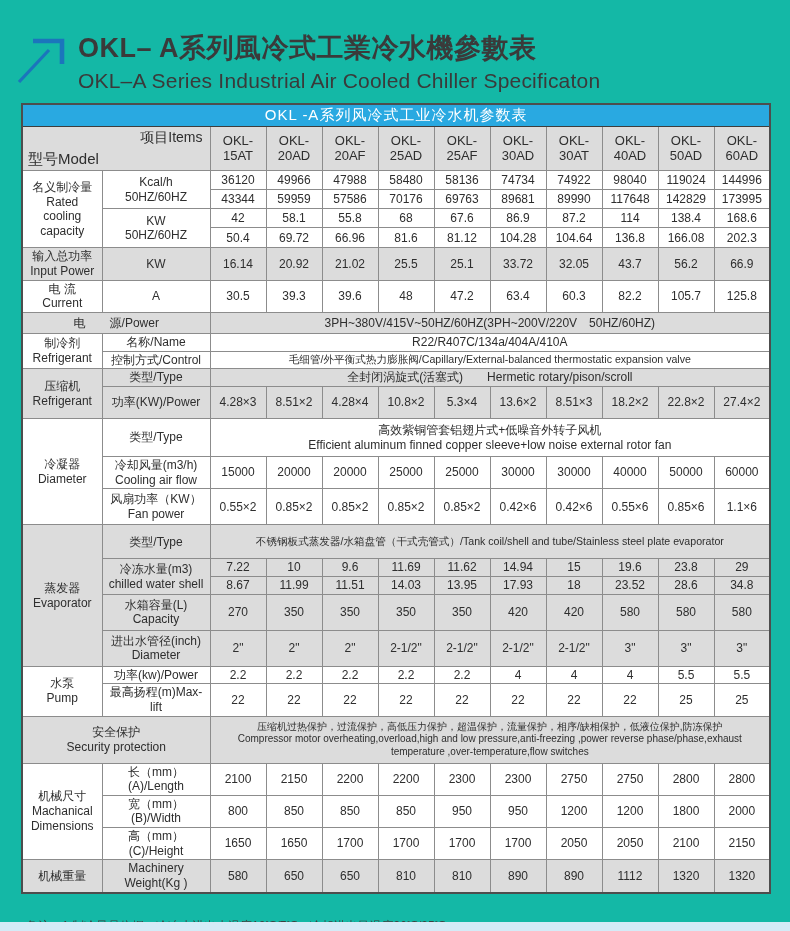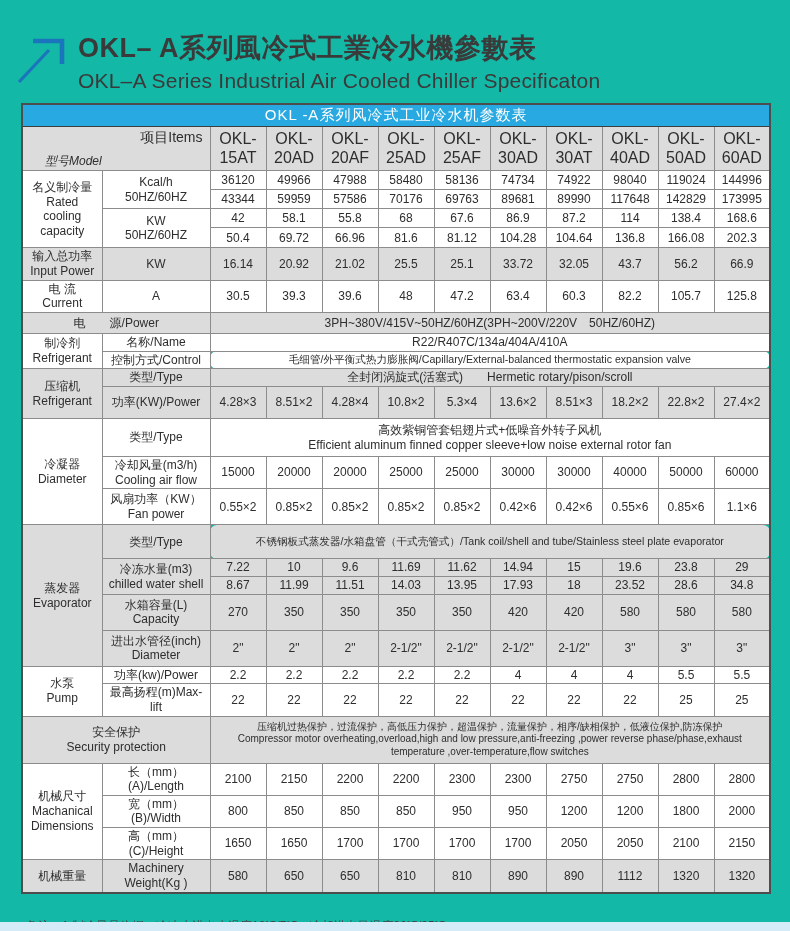--- a/index.html
+++ b/index.html
@@ -14,30 +14,30 @@
 
   
   table { border-collapse:collapse; table-layout:fixed; width:748px; margin:10px 0 0 21px;
           font-size:12px; border:2px solid #4d4d4d; }
   td { border:1px solid #8c8c8c; text-align:center; vertical-align:middle;
        padding:1px 2px; white-space:pre-line; line-height:1.22; background:#fff; }
   .caption-cell { background:#29a9e1 !important; color:#fff; font-size:15px; letter-spacing:1px;
                   border:1px solid #2b7fb0; border-bottom:1.5px solid #3d3d3d; font-weight:400; }
   tr.gray td { background:#dcdcdc; }
   tr.sec-top td { border-top:1.5px solid #5a5a5a; }
-  .model-hd { font-size:16px; }
-  .small { font-size:10.6px;border-radius:7px; }
+  .model-hd { font-size:13px; }
+  .small { font-size:10.6px; }
   .tiny { font-size:10px; }
 
   
   .corner { position:relative; padding:0;
     background-image:linear-gradient(to bottom right,
       transparent calc(50% - 0.8px), #7a7a7a calc(50% - 0.8px),
       #7a7a7a calc(50% + 0.8px), transparent calc(50% + 0.8px)); }
-  .corner .c-model { position:absolute; left:22px; bottom:2px; font-size:12px;font-style:italic; }
+  .corner .c-model { position:absolute; left:5px; bottom:2px; font-size:15px; }
   .corner .c-items { position:absolute; right:7px; top:2px; font-size:14px; }
 
   
   .notes { margin:24px 0 0 26px; font-size:12px; line-height:16.5px; color:#3f3f3f; }
   .notes .ind1 { padding-left:19px; }
   .bottom-strip { position:absolute; left:0; bottom:0; width:100%; height:9px; background:#d5ebf7; }
 </style>
 </head>
 <body>
 

